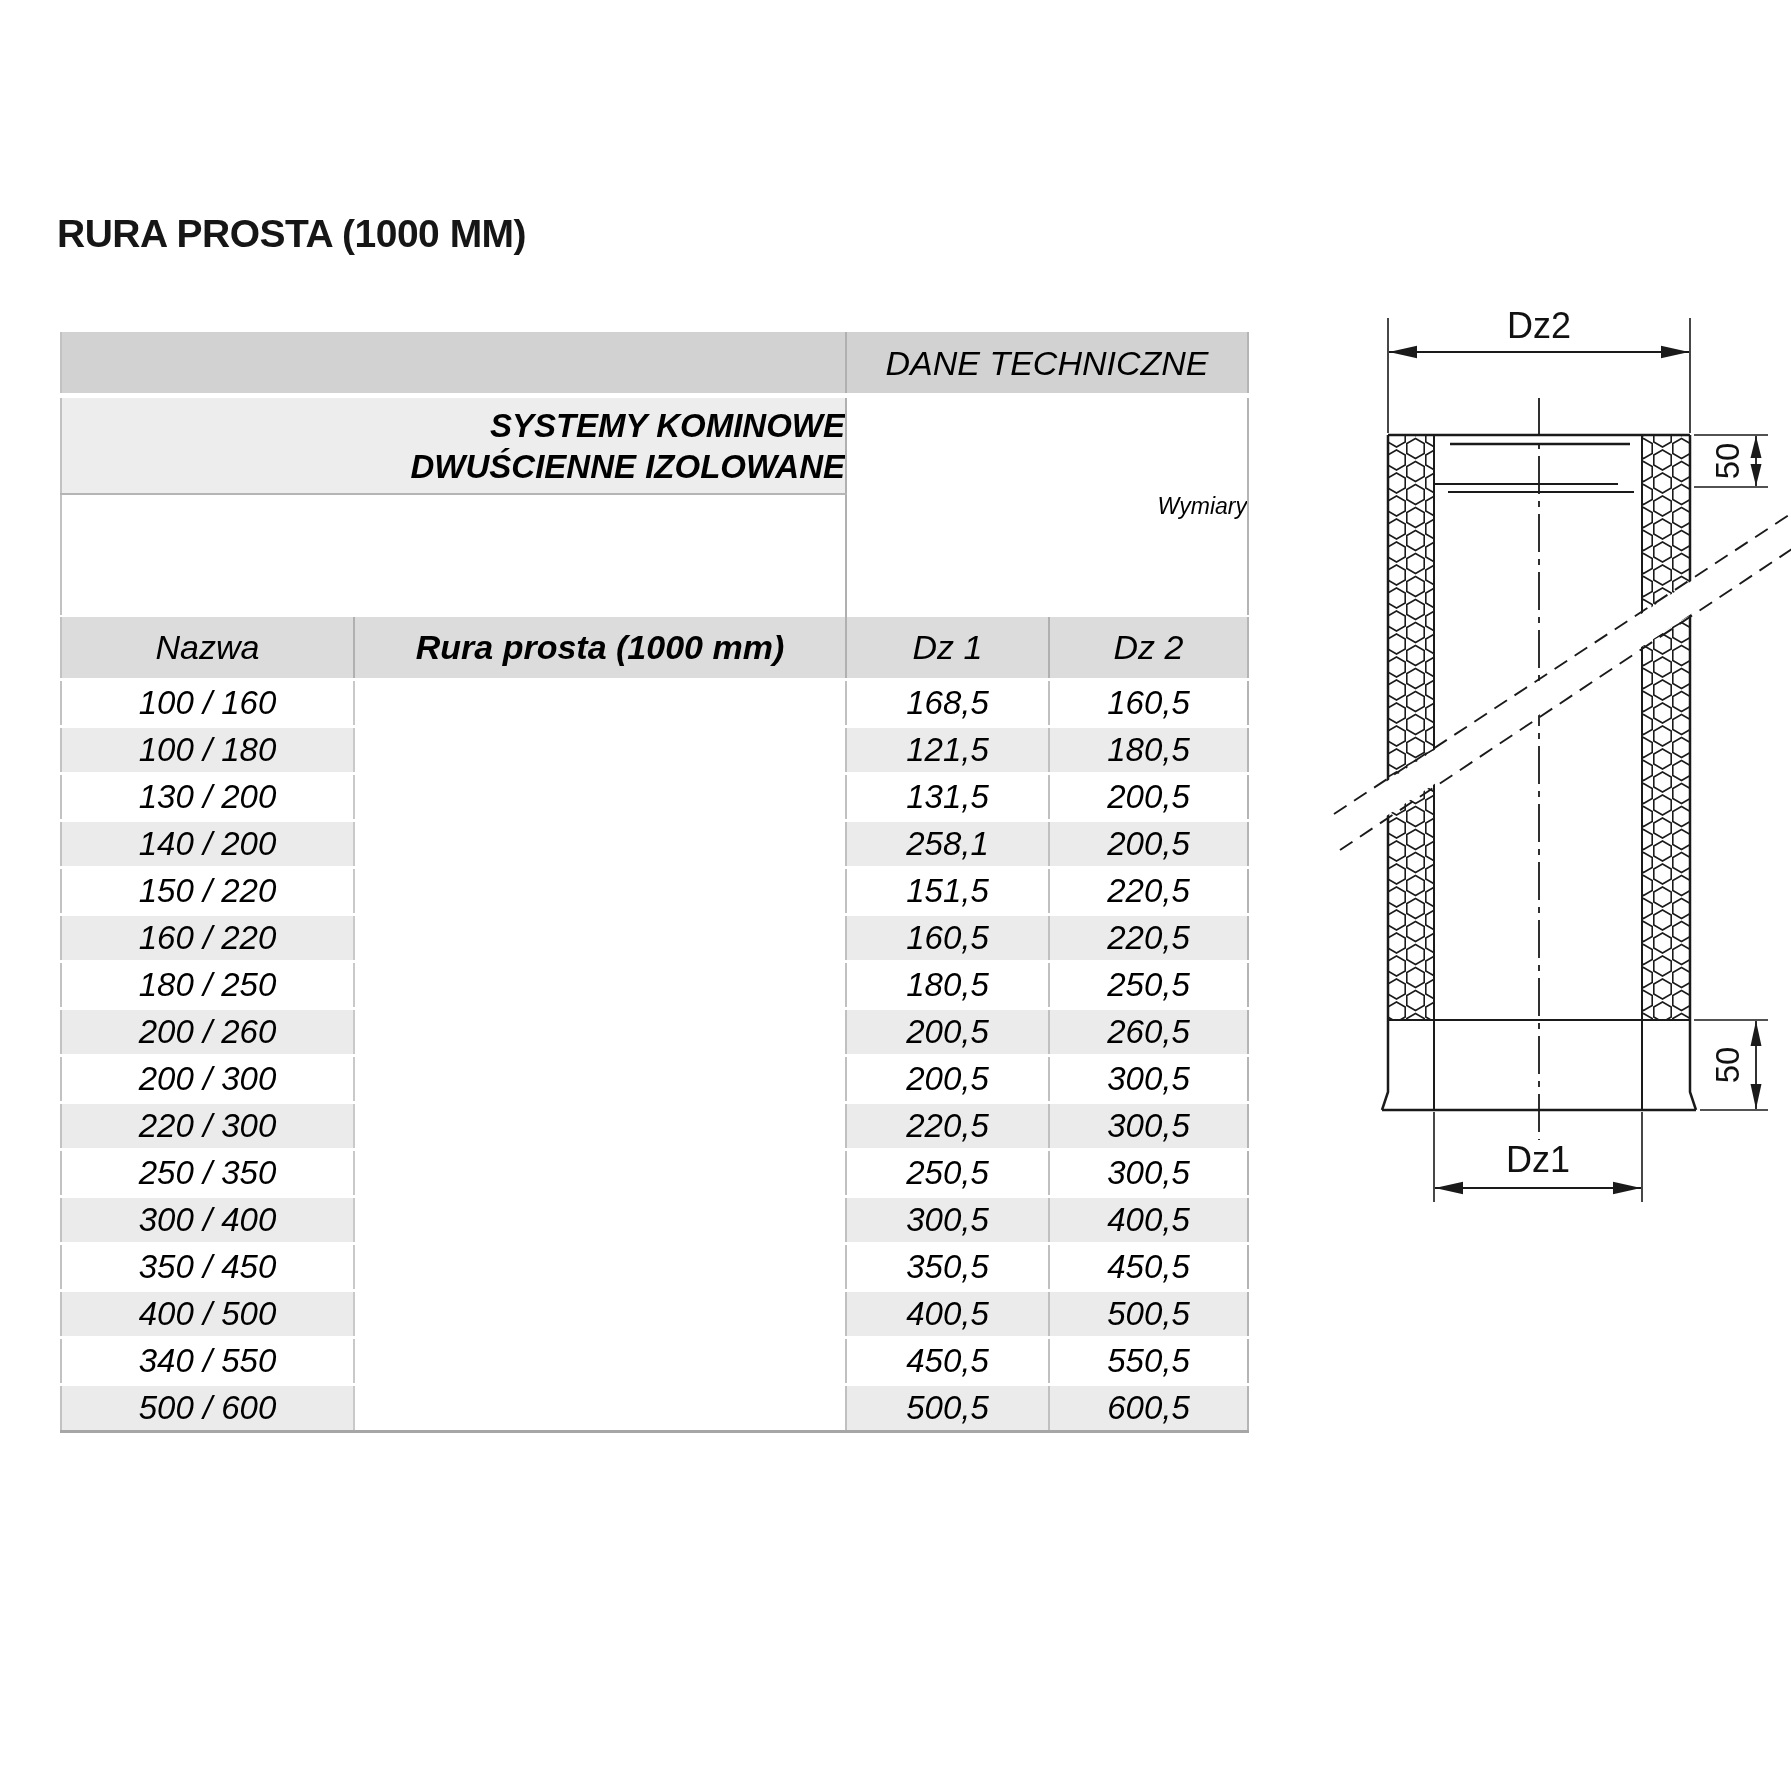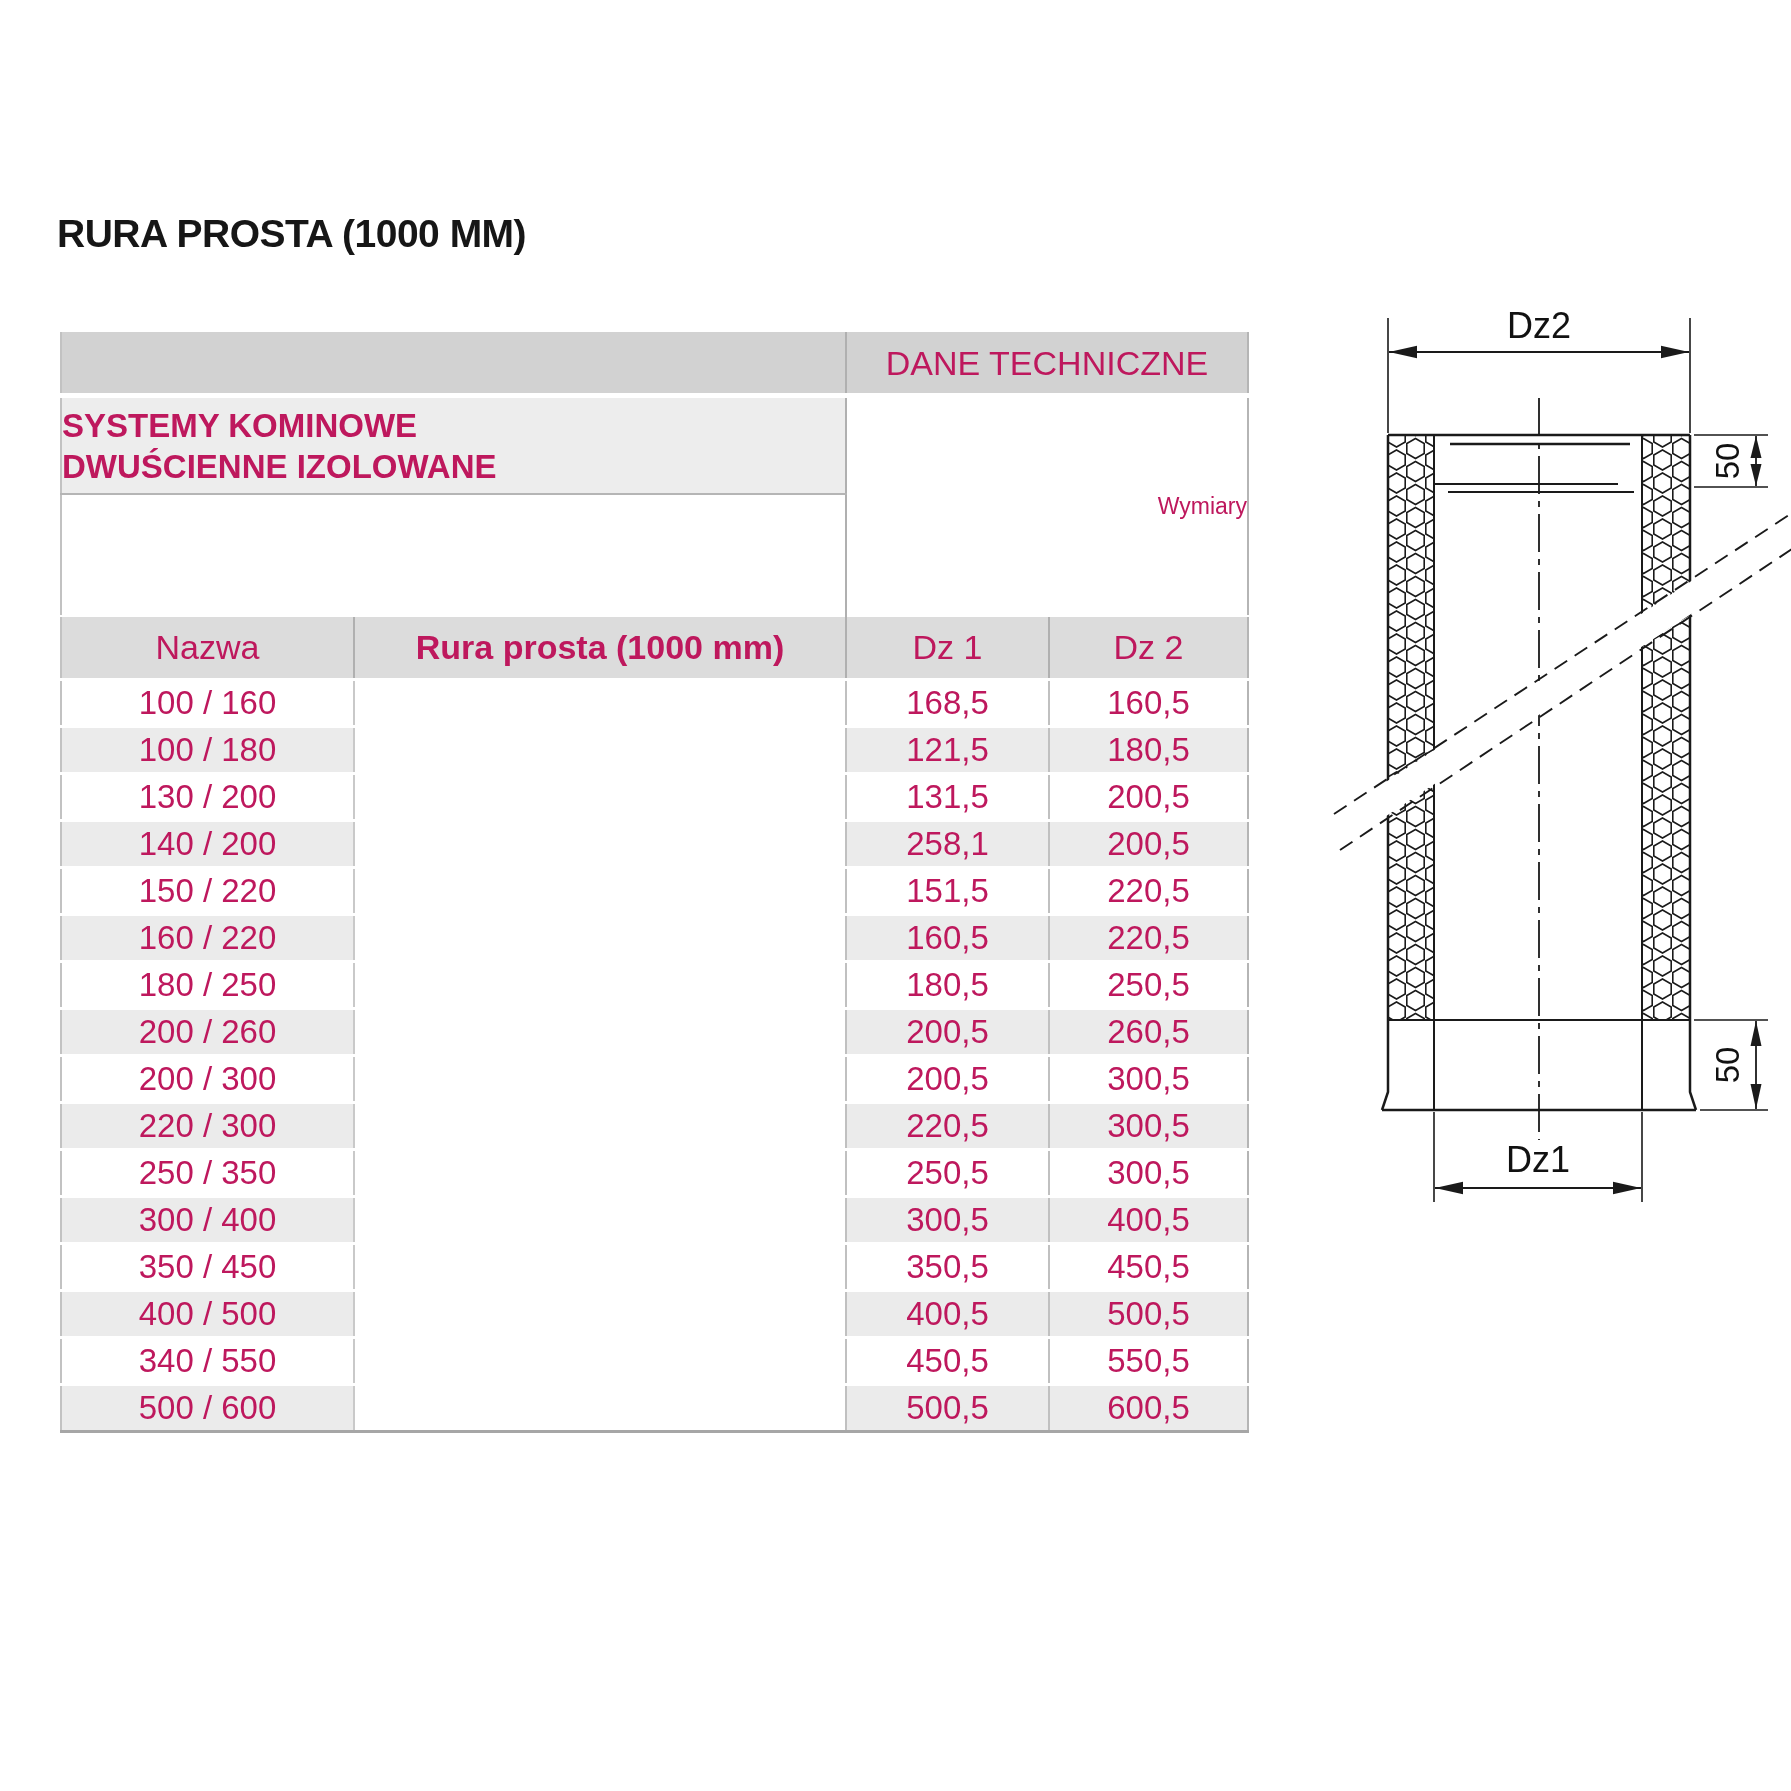--- a/index.html
+++ b/index.html
@@ -9,30 +9,30 @@
     overflow:hidden;
   }
   .page-title{
     position:absolute;left:57px;top:212px;
     font-size:39px;font-weight:bold;letter-spacing:-.5px;color:#161616;
     white-space:nowrap;
   }
   .table-wrap{position:absolute;left:60px;top:332px;width:1187px;}
   table.spec{
     border-collapse:collapse;table-layout:fixed;width:1187px;
-    font-size:33px;color:#be185d;
+    font-size:33px;color:#000000;
     border-left:2px solid #c2c2c2;border-right:2px solid #b5b5b5;
-    border-top:1px solid #d2d2d2;border-bottom:3px solid #a6a6a6;
+    border-top:1px solid #d2d2d2;border-bottom:3px solid #a6a6a6;font-style:italic;
   }
   table.spec td,table.spec th{padding:0;font-weight:normal;overflow:hidden;}
   .row-top td{height:60px;background:#d2d2d2;border-bottom:5px solid #ffffff;}
   .cell-top-right{border-left:2px solid #b0b0b0;text-align:center;font-size:34px;}
   .row-sys td.cell-sys{
     height:95px;background:#ededed;border-bottom:2px solid #b5b5b5;
-    text-align:left;vertical-align:middle;
+    text-align:right;vertical-align:middle;
   }
   .cell-sys .l1,.cell-sys .l2{font-weight:bold;font-size:33px;line-height:41px;}
   .cell-wymiary{
     background:#ffffff;border-left:2px solid #b0b0b0;
     text-align:right;vertical-align:middle;font-size:23px;
   }
   .row-spacer td{height:120px;background:#ffffff;}
   .row-colhead th{
     height:61px;background:#dcdcdc;text-align:center;vertical-align:middle;
     font-size:34px;border-top:2px solid #ffffff;

